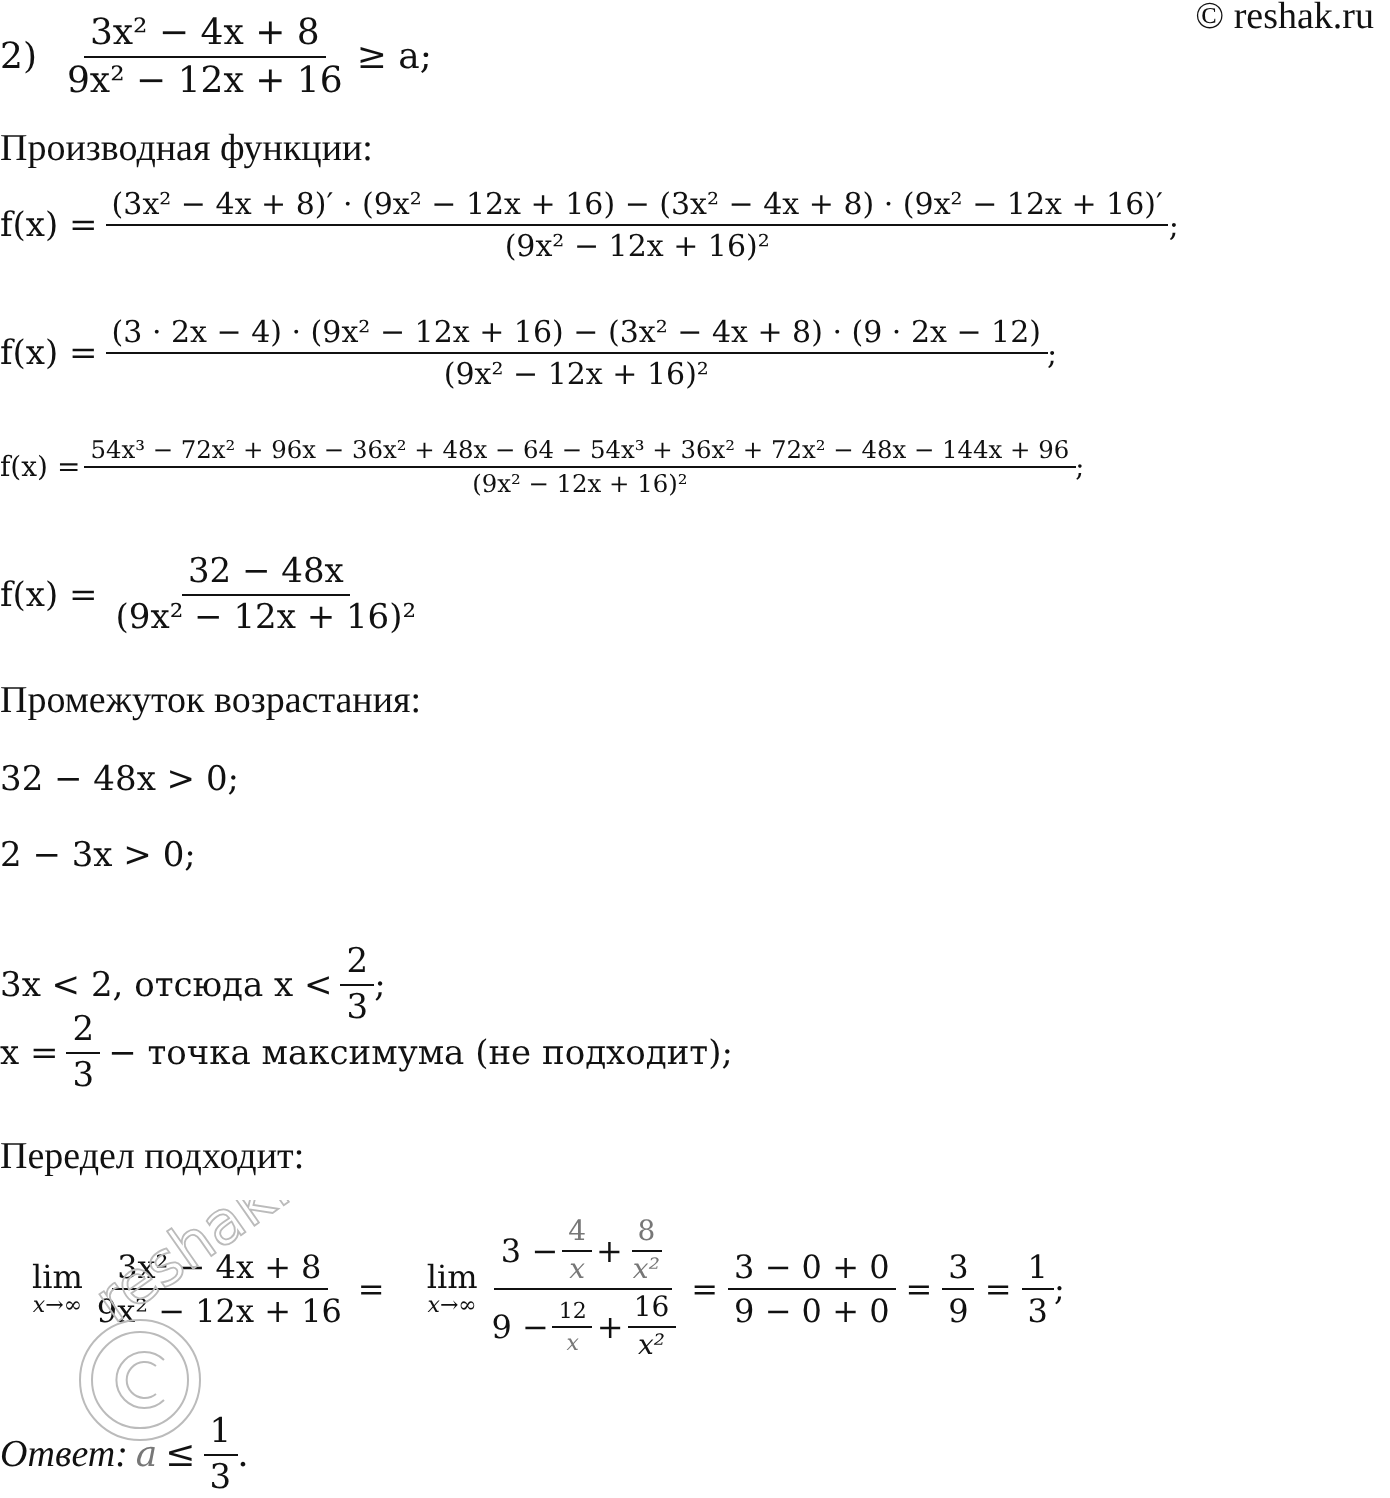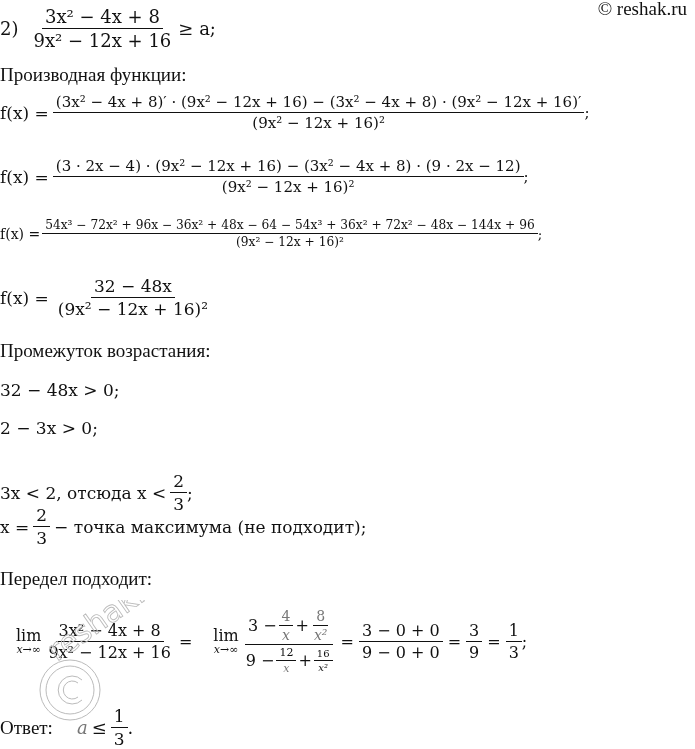--- a/index.html
+++ b/index.html
@@ -126,21 +126,21 @@
         <span class="den var">x²</span>
       </span>
     </span>
     <span class="den row">
       <span>9 −</span>
       <span class="frac" style="font-size:11px; margin:0 2px;">
         <span class="num">12</span>
         <span class="den var gray">x</span>
       </span>
       <span>+</span>
-      <span class="frac" style="font-size:10px; margin-left:2px;justify-content:flex-end;">
+      <span class="frac" style="font-size:14px; margin-left:2px;justify-content:flex-end;">
         <span class="num">16</span>
         <span class="den var">x²</span>
       </span>
     </span>
   </span>
   <span style="margin:0 5px;">=</span>
   <span class="frac">
     <span class="num">3 − 0 + 0</span>
     <span class="den">9 − 0 + 0</span>
   </span>
@@ -151,21 +151,21 @@
   </span>
   <span style="margin:0 5px;">=</span>
   <span class="frac">
     <span class="num">1</span>
     <span class="den">3</span>
   </span>
   <span>;</span>
 </div>
 
 <div class="abs row" style="left:0; top:706px;">
-  <span class="txt" style="margin-right:24px;">Ответ:</span>
+  <span class="txt" style="margin-right:4px;font-style:italic;">Ответ:</span>
   <span class="math var gray" style="font-size:18px; margin-right:4px;">a</span>
   <span class="math" style="font-size:18px; margin-right:4px;">≤</span>
   <span class="frac math" style="font-size:17px;">
     <span class="num">1</span>
     <span class="den">3</span>
   </span>
   <span class="math">.</span>
 </div>
 
 <div class="watermark" style="left:18px; top:600px; width:160px; height:140px;">

